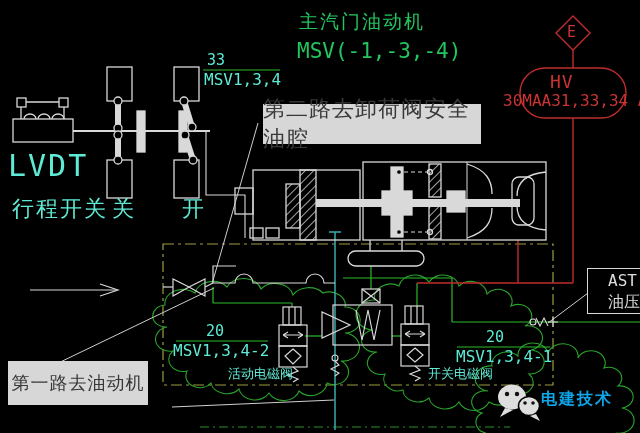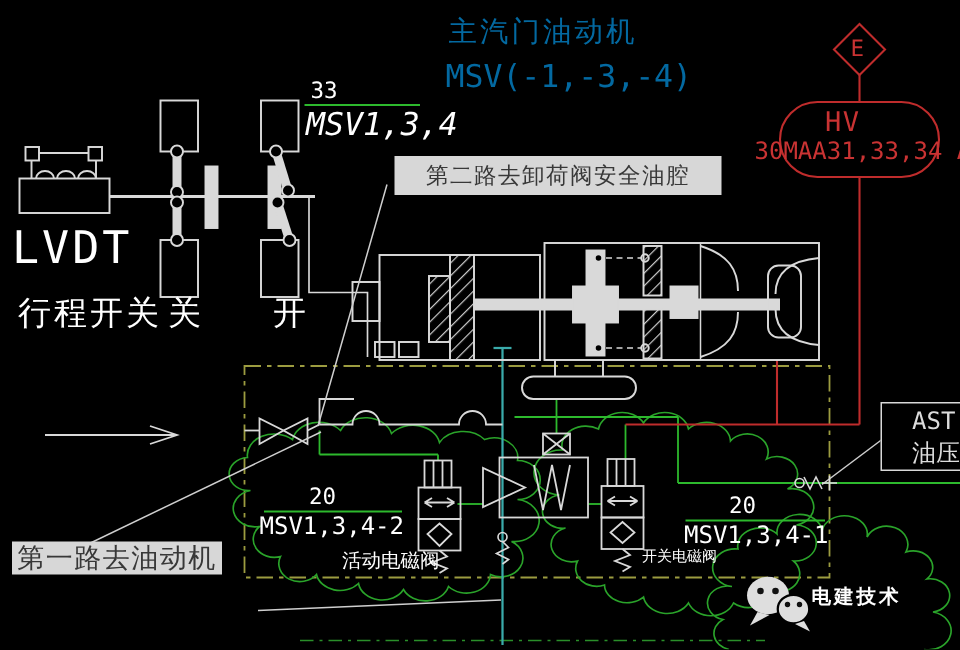--- a/index.html
+++ b/index.html
@@ -1,30 +1,30 @@
 <!DOCTYPE html>
 <html><head>
 <meta charset="utf-8">
 <style>
   html,body{margin:0;padding:0;background:#000;}
   #canvas{position:relative;width:640px;height:433px;background:#000;overflow:hidden;
           font-family:"Liberation Sans",sans-serif;}
   #canvas svg{position:absolute;left:0;top:0;}
   .txt{position:absolute;white-space:nowrap;line-height:1.05;}
-  .white{color:#0369a1;}
-  .green{color:#ffffff;}
+  .white{color:#22c55e;}
+  .green{color:#5eead4;}
   .red{color:#c93333;}
   .mono{font-family:"DejaVu Sans Mono",monospace;}
   .callout{position:absolute;background:#d7d7d7;color:#383838;
            display:flex;align-items:center;justify-content:center;
            font-family:"Liberation Sans",sans-serif;}
   .astbox{position:absolute;background:#000;border:1px solid #d9d9d9;color:#dcdcdc;
           font-family:"DejaVu Sans Mono",monospace;font-size:16px;line-height:21px;
           padding:1px 20px;width:44px;height:42px;white-space:normal;word-break:break-all;}
-  .wm{position:absolute;color:#ffffff;font-size:13px;letter-spacing:2px;font-weight:bold;}
+  .wm{position:absolute;color:#0ea5e9;font-size:16px;letter-spacing:2px;font-weight:bold;}
 </style>
 </head>
 <body>
 
 <div id="canvas">
 
 <svg width="640" height="433" viewBox="0 0 640 433">
   <defs>
     <pattern id="hatch" width="6" height="6" patternUnits="userSpaceOnUse" patternTransform="rotate(45)">
       <line x1="0" y1="0" x2="0" y2="6" stroke="#cfcfcf" stroke-width="1.6"></line>
@@ -210,34 +210,34 @@
 </svg>
 
 <div class="txt white" style="left:299px;top:12px;font-size:19px;letter-spacing:2px;">主汽门油动机</div>
 <div class="txt white mono" style="left:297px;top:40px;font-size:21px;">MSV(-1,-3,-4)</div>
 
 <div class="txt red mono" style="left:567px;top:25px;font-size:15px;">E</div>
 <div class="txt red mono" style="left:550px;top:73px;font-size:18px;letter-spacing:1px;">HV</div>
 <div class="txt red mono" style="left:503px;top:93px;font-size:16px;">30MAA31,33,34 A</div>
 
 <div class="txt green mono" style="left:207px;top:53px;font-size:15px;">33</div>
-<div class="txt green mono" style="left:204px;top:72px;font-size:21px;font-style:italic;">MSV1,3,4</div>
+<div class="txt green mono" style="left:204px;top:72px;font-size:16px;">MSV1,3,4</div>
 
 <div class="txt green mono" style="left:8px;top:150px;font-size:30px;letter-spacing:2px;">LVDT</div>
 <div class="txt green" style="left:12px;top:197px;font-size:22px;letter-spacing:2px;">行程开关</div>
 <div class="txt green" style="left:112px;top:197px;font-size:22px;">关</div>
 <div class="txt green" style="left:182px;top:197px;font-size:22px;">开</div>
 
-<div class="callout" style="left:263px;top:104px;width:218px;height:26px;font-size:15px;letter-spacing:1px;">第二路去卸荷阀安全油腔</div>
-<div class="callout" style="left:8px;top:361px;width:140px;height:22px;font-size:18px;letter-spacing:1px;">第一路去油动机</div>
+<div class="callout" style="left:263px;top:104px;width:218px;height:40px;font-size:22px;letter-spacing:1px;">第二路去卸荷阀安全油腔</div>
+<div class="callout" style="left:8px;top:361px;width:140px;height:44px;font-size:18px;letter-spacing:1px;">第一路去油动机</div>
 <div class="astbox" style="left:587px;top:268px;">AST油压</div>
 
 <div class="txt green mono" style="left:206px;top:324px;font-size:15px;">20</div>
 <div class="txt green mono" style="left:173px;top:343px;font-size:16px;">MSV1,3,4-2</div>
 <div class="txt green" style="left:228px;top:367px;font-size:13px;">活动电磁阀</div>
 
 <div class="txt green mono" style="left:486px;top:330px;font-size:15px;">20</div>
 <div class="txt green mono" style="left:456px;top:349px;font-size:16px;">MSV1,3,4-1</div>
-<div class="txt green" style="left:428px;top:367px;font-size:10px;">开关电磁阀</div>
+<div class="txt green" style="left:428px;top:367px;font-size:13px;">开关电磁阀</div>
 
 <div class="wm" style="left:541px;top:389px;">电建技术</div>
 
 </div>
 
 </body></html>

